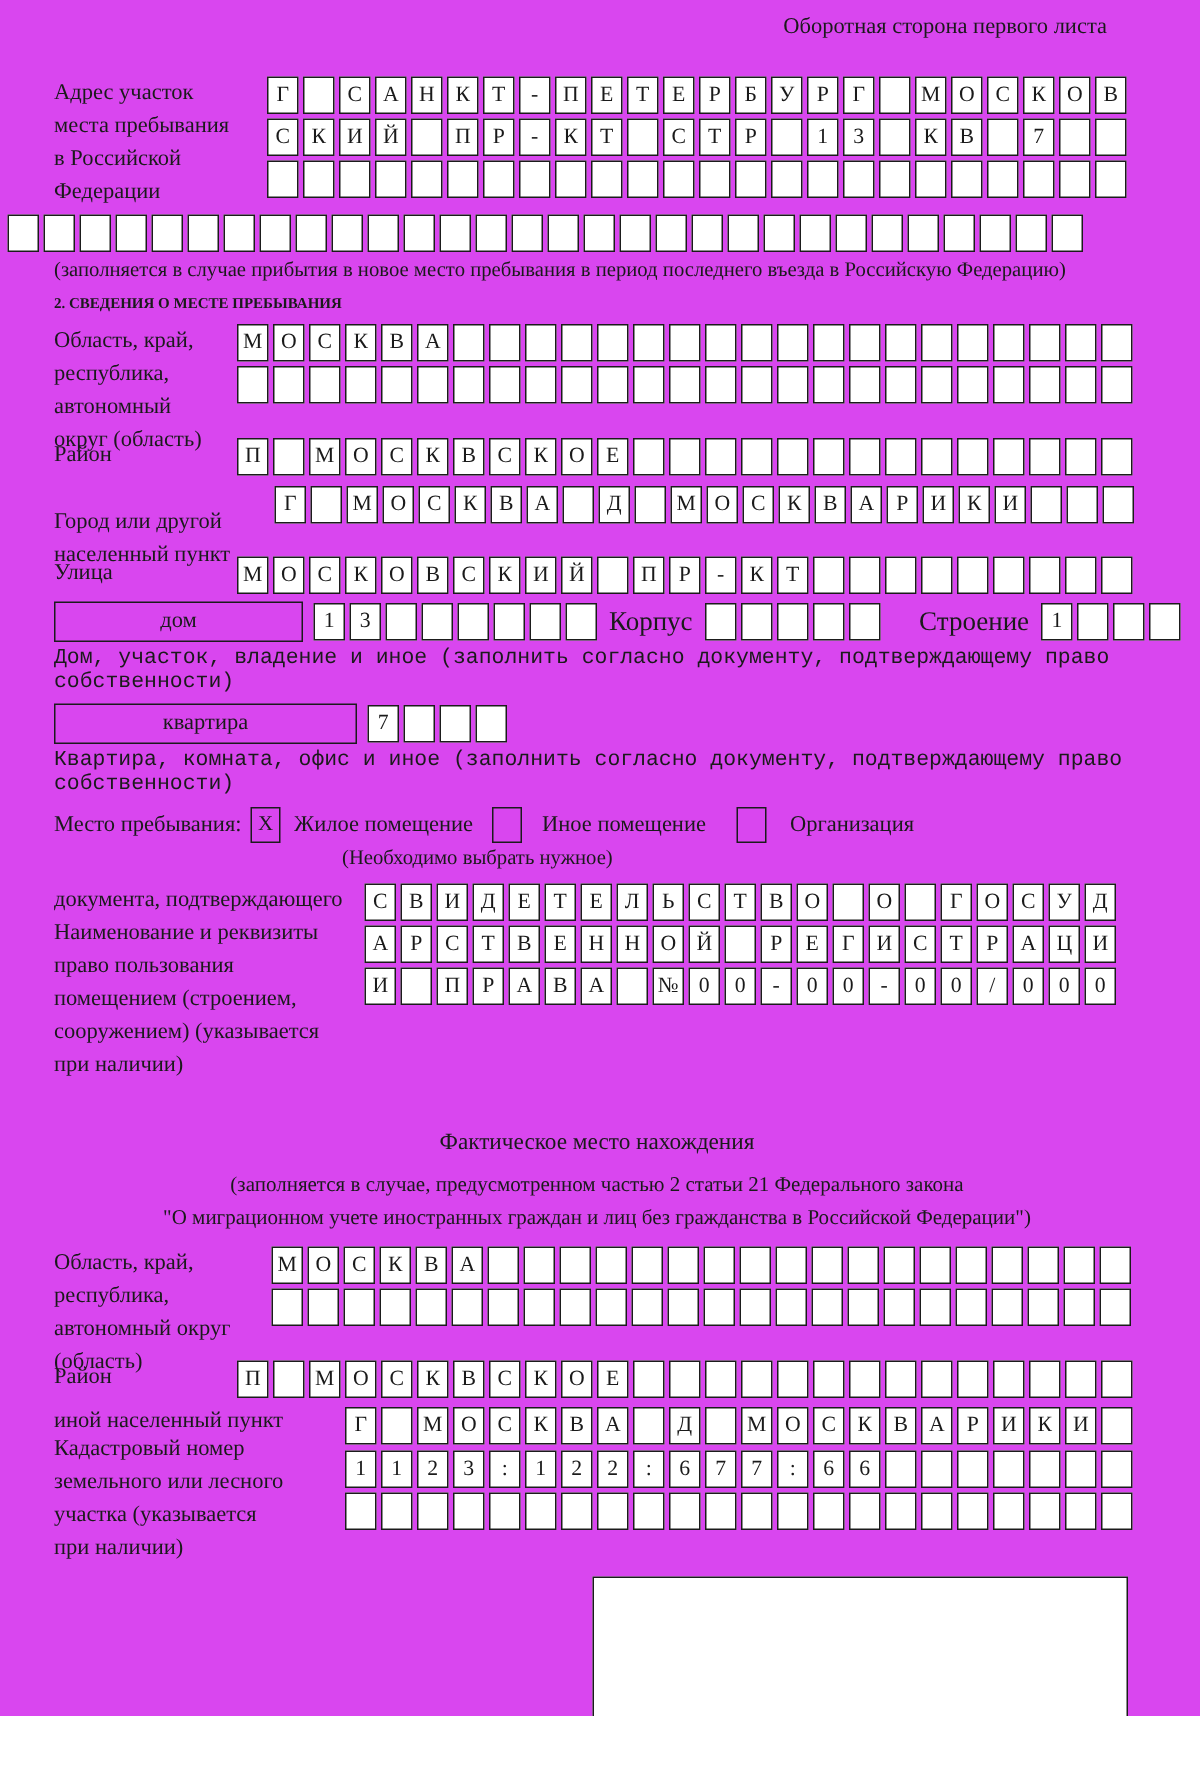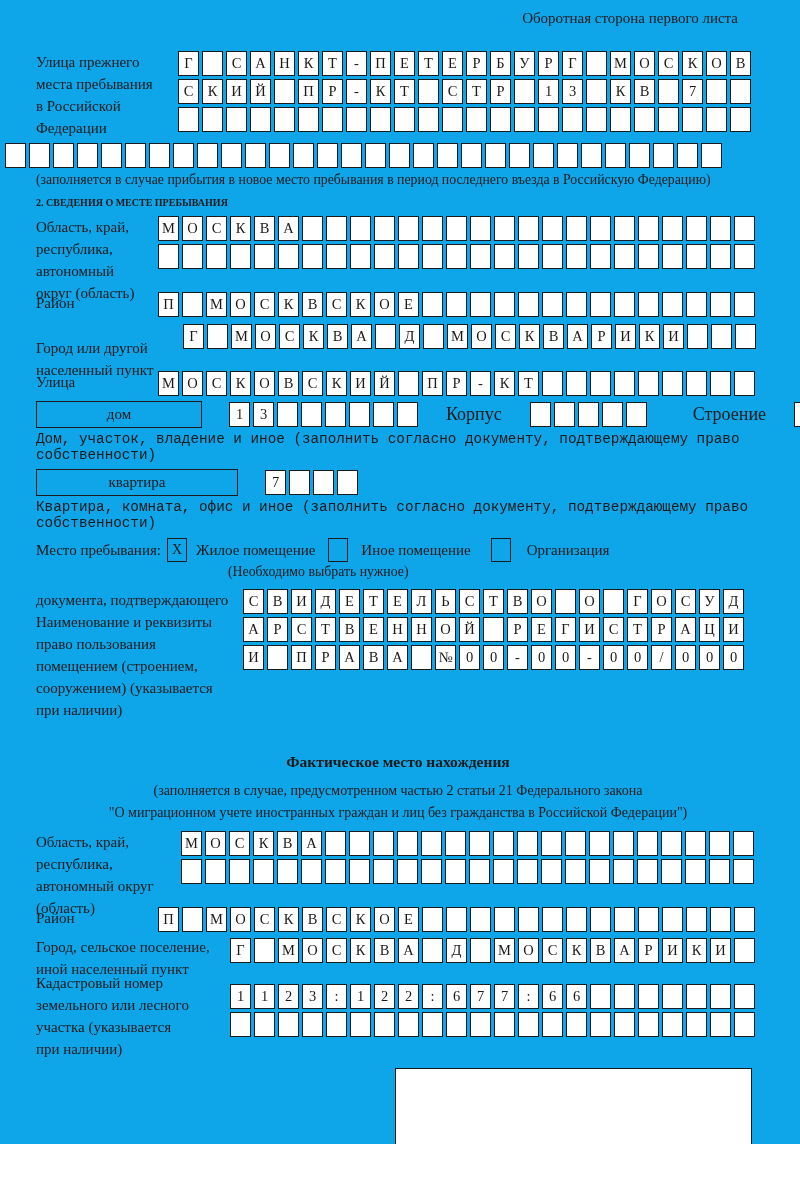--- a/index.html
+++ b/index.html
@@ -1,17 +1,17 @@
 <!DOCTYPE html>
 <html><head>
 <meta charset="utf-8">
 <style>
   html,body{margin:0;padding:0;background:#ffffff;}
   .page{
-    width:800px;height:1144px;background:#0ea5e9;color:#1a1a1a;
+    width:800px;height:1144px;background:#d946ef;color:#1a1a1a;
     font-family:"Liberation Serif","DejaVu Serif",serif;
     position:relative;overflow:hidden;box-sizing:border-box;
     padding:10px 40px 0 36px;
   }
   .hdr{ text-align:right; font-size:15px; padding-right:22px; margin-bottom:24px;}
   .lbl{ font-size:15px; line-height:22px; flex-shrink:0;}
   .frow{ display:flex; align-items:flex-start; margin-bottom:4px;}
   .rowscol{ display:flex; flex-direction:column; gap:3px;}
   .cellrow{ display:flex; gap:3px;}
   .cell{
@@ -23,48 +23,48 @@
   .fullrow .cell{width:21px;}
   .note{ font-size:13.8px; text-align:left; margin-top:4px;}
   .sec-title{ font-weight:bold; font-size:10px; text-align:left; margin:9px 0 8px 0;}
   .w122{width:122px;} .w142{width:142px;} .w147{width:147px;margin-top:16px;} .w145{width:145px;}
   .w194{width:194px;} .w207{width:207px;}
   .pull-up{margin-top:-16px;}
   .boxfield{
     box-sizing:border-box;border:1.6px solid #1b1b1b;height:27px;
     display:flex;align-items:center;justify-content:center;font-size:15px;flex-shrink:0;
   }
-  .house-line{ display:flex; align-items:center; margin-top:5px;gap:20px;}
+  .house-line{ display:flex; align-items:center; margin-top:5px;}
   .inline-lbl{ font-size:18px; margin:0 8px;}
   .cap{ font-size:14.3px; margin:3px 0 6px 0;font-family:Liberation Mono, monospace;}
   .stay-line{ display:flex; align-items:center; margin-top:7px; font-size:15px;}
   .cbox{
     width:20px;height:24px;box-sizing:border-box;border:1.5px solid #1b1b1b;
     display:flex;align-items:center;justify-content:center;font-size:14px;flex-shrink:0;
   }
   .stay-note{ font-size:13.8px; margin-left:192px; margin-top:2px;}
   .doc-block{ margin-top:9px;}
-  .fact-title{ font-weight:bold; font-size:15.5px; text-align:center; margin-top:32px;}
+  .fact-title{ font-weight:normal; font-size:15.5px; text-align:center; margin-top:32px;}
   .fact-notes{ font-size:14px; text-align:center; line-height:22px; margin-top:9px; margin-bottom:7px;}
   .mark-box{
     box-sizing:border-box;border:1.7px solid #1b1b1b;
     width:357px;height:178px;margin-left:359px;margin-top:8px;background:#fff;
   }
   .cad-rows{ margin-top:12px;}
 </style>
 </head>
 <body>
 
 <div class="page">
 
   <div class="hdr">Оборотная сторона первого листа</div>
 
   <div class="frow">
     <div class="lbl w142">
-        <div>Улица прежнего</div>
+        <div>Адрес участок</div>
         <div>места пребывания</div>
         <div>в Российской</div>
         <div>Федерации</div>
       </div>
     <div class="rowscol">
       <div class="cellrow">
           <span class="cell">Г</span>
           <span class="cell"></span>
           <span class="cell">С</span>
           <span class="cell">А</span>
@@ -568,21 +568,20 @@
         <span class="cell"></span>
         <span class="cell"></span>
         <span class="cell"></span>
         <span class="cell"></span>
         <span class="cell"></span>
       </div>
   </div>
 
   <div class="frow">
     <div class="lbl w194">
-        <div>Город, сельское поселение,</div>
         <div>иной населенный пункт</div>
       </div>
     <div class="cellrow" style="margin-top:2px">
         <span class="cell">Г</span>
         <span class="cell"></span>
         <span class="cell">М</span>
         <span class="cell">О</span>
         <span class="cell">С</span>
         <span class="cell">К</span>
         <span class="cell">В</span>

